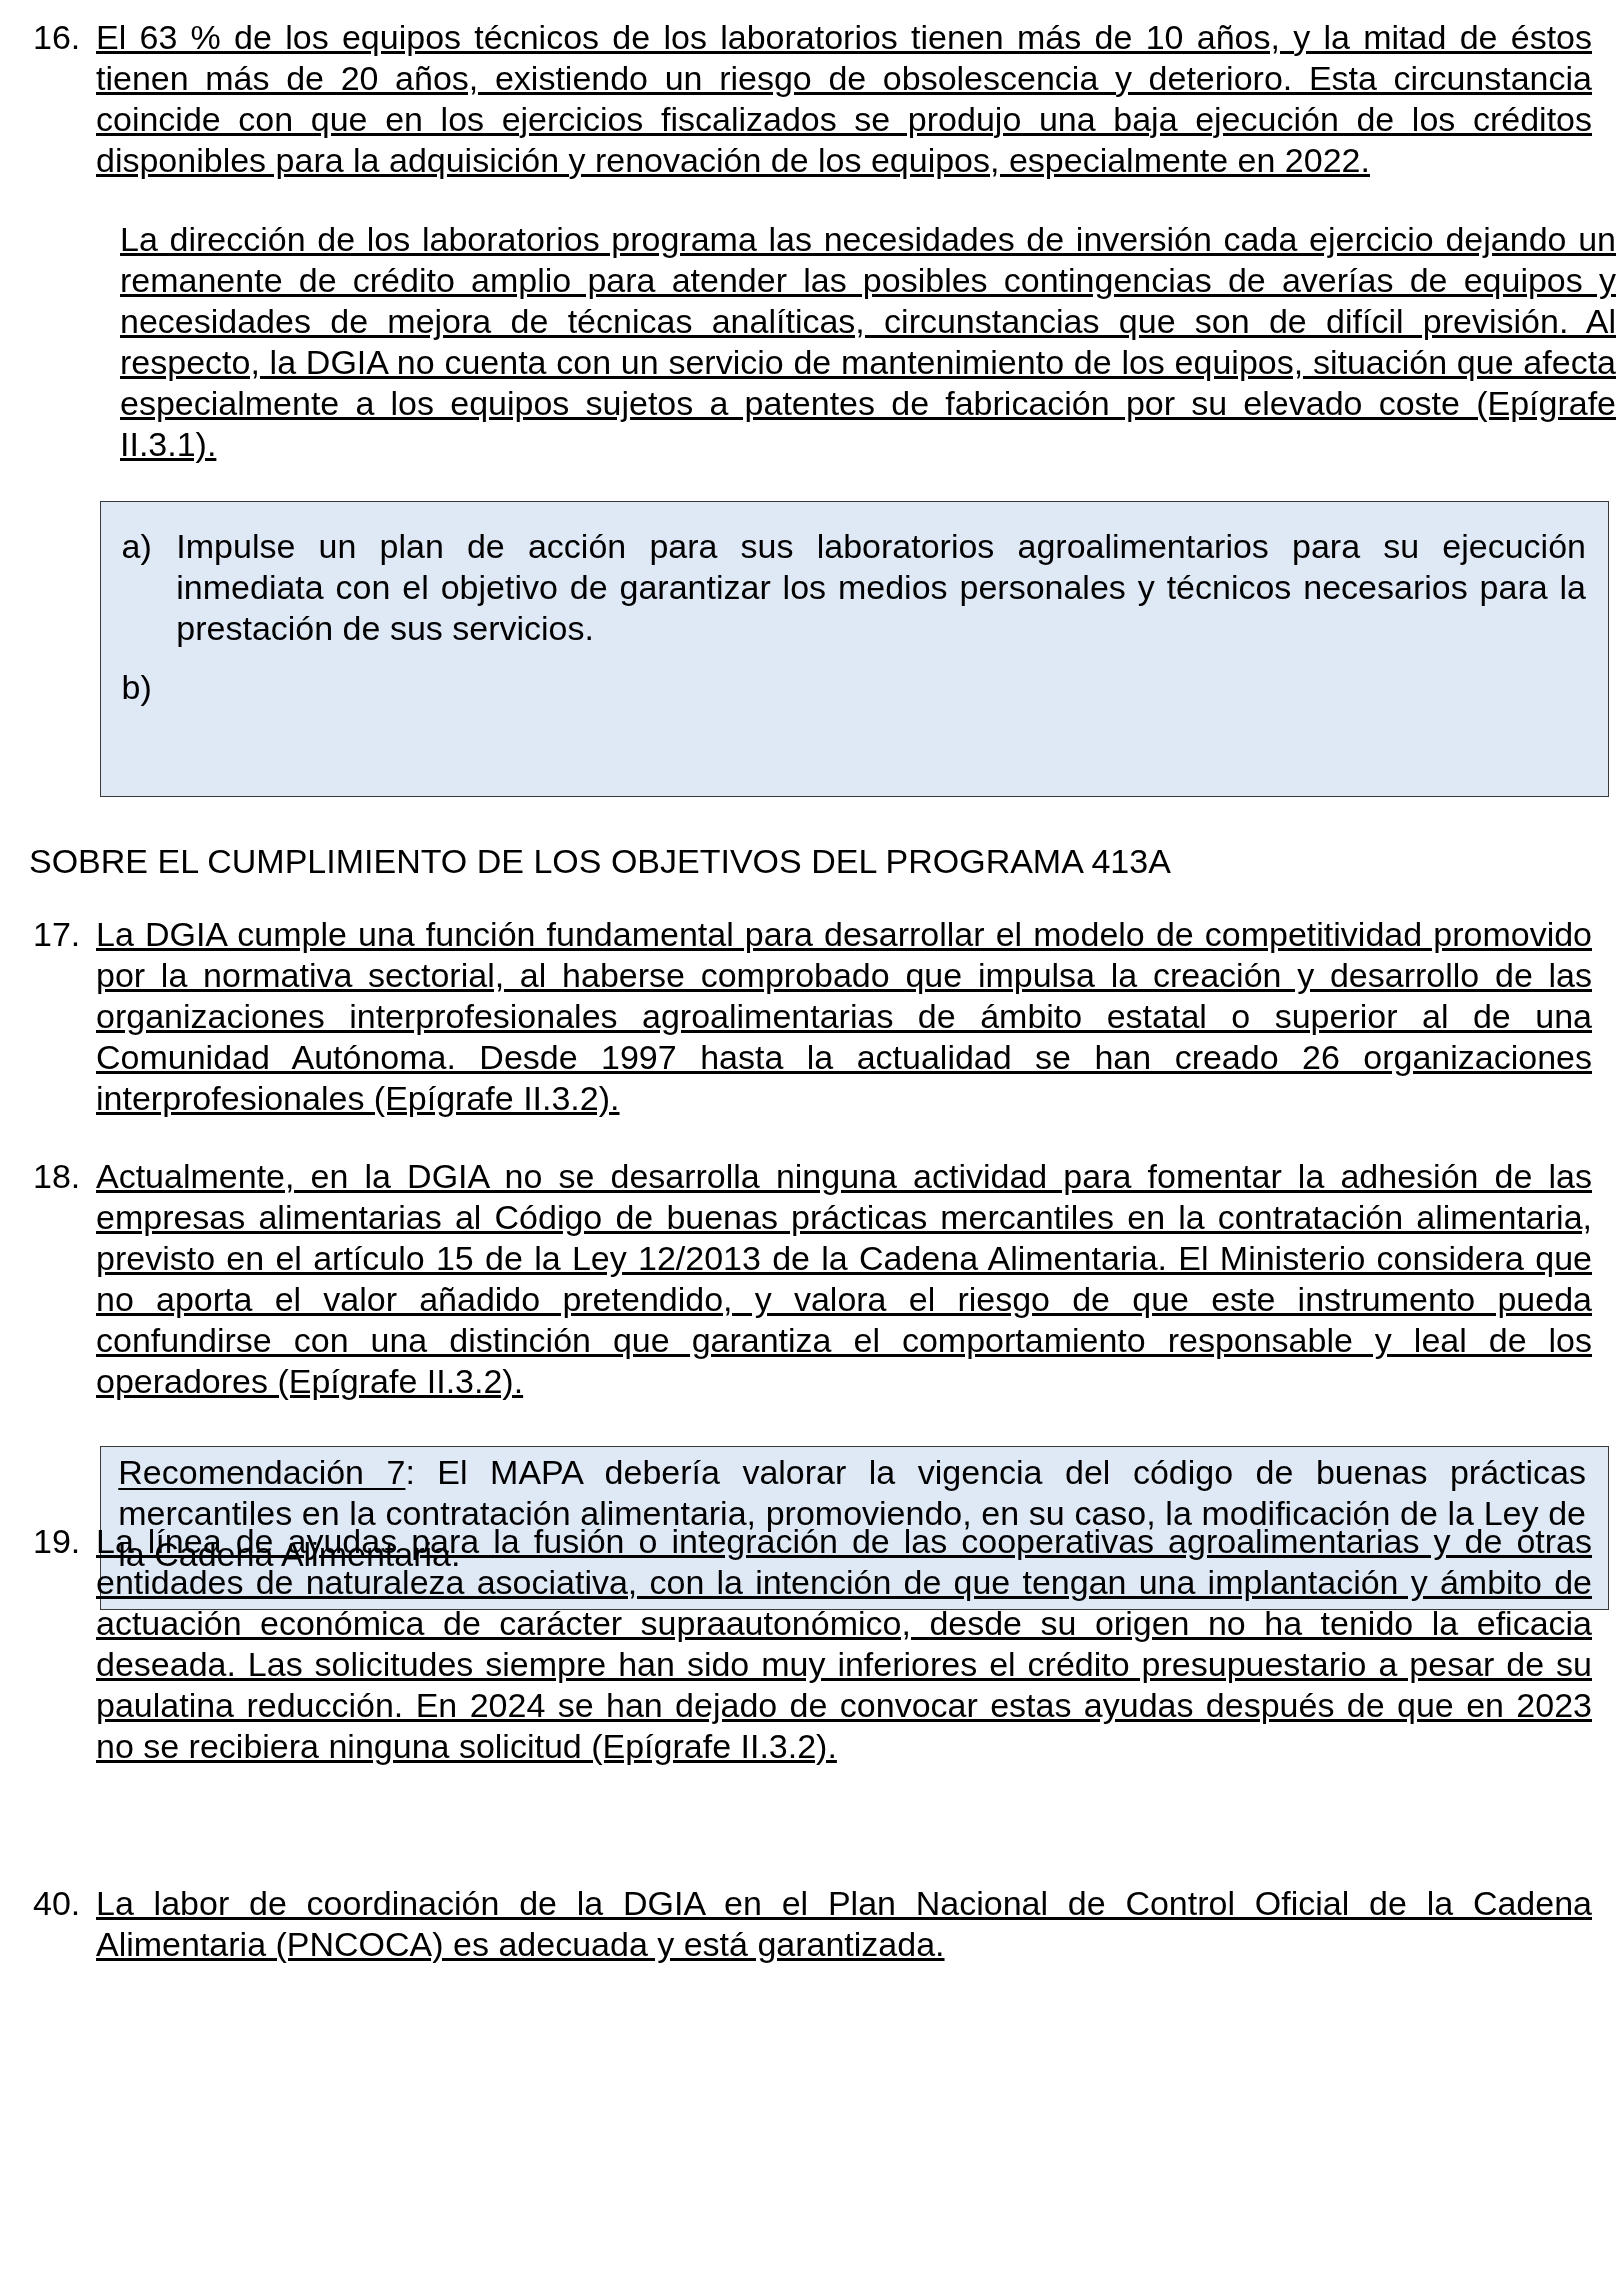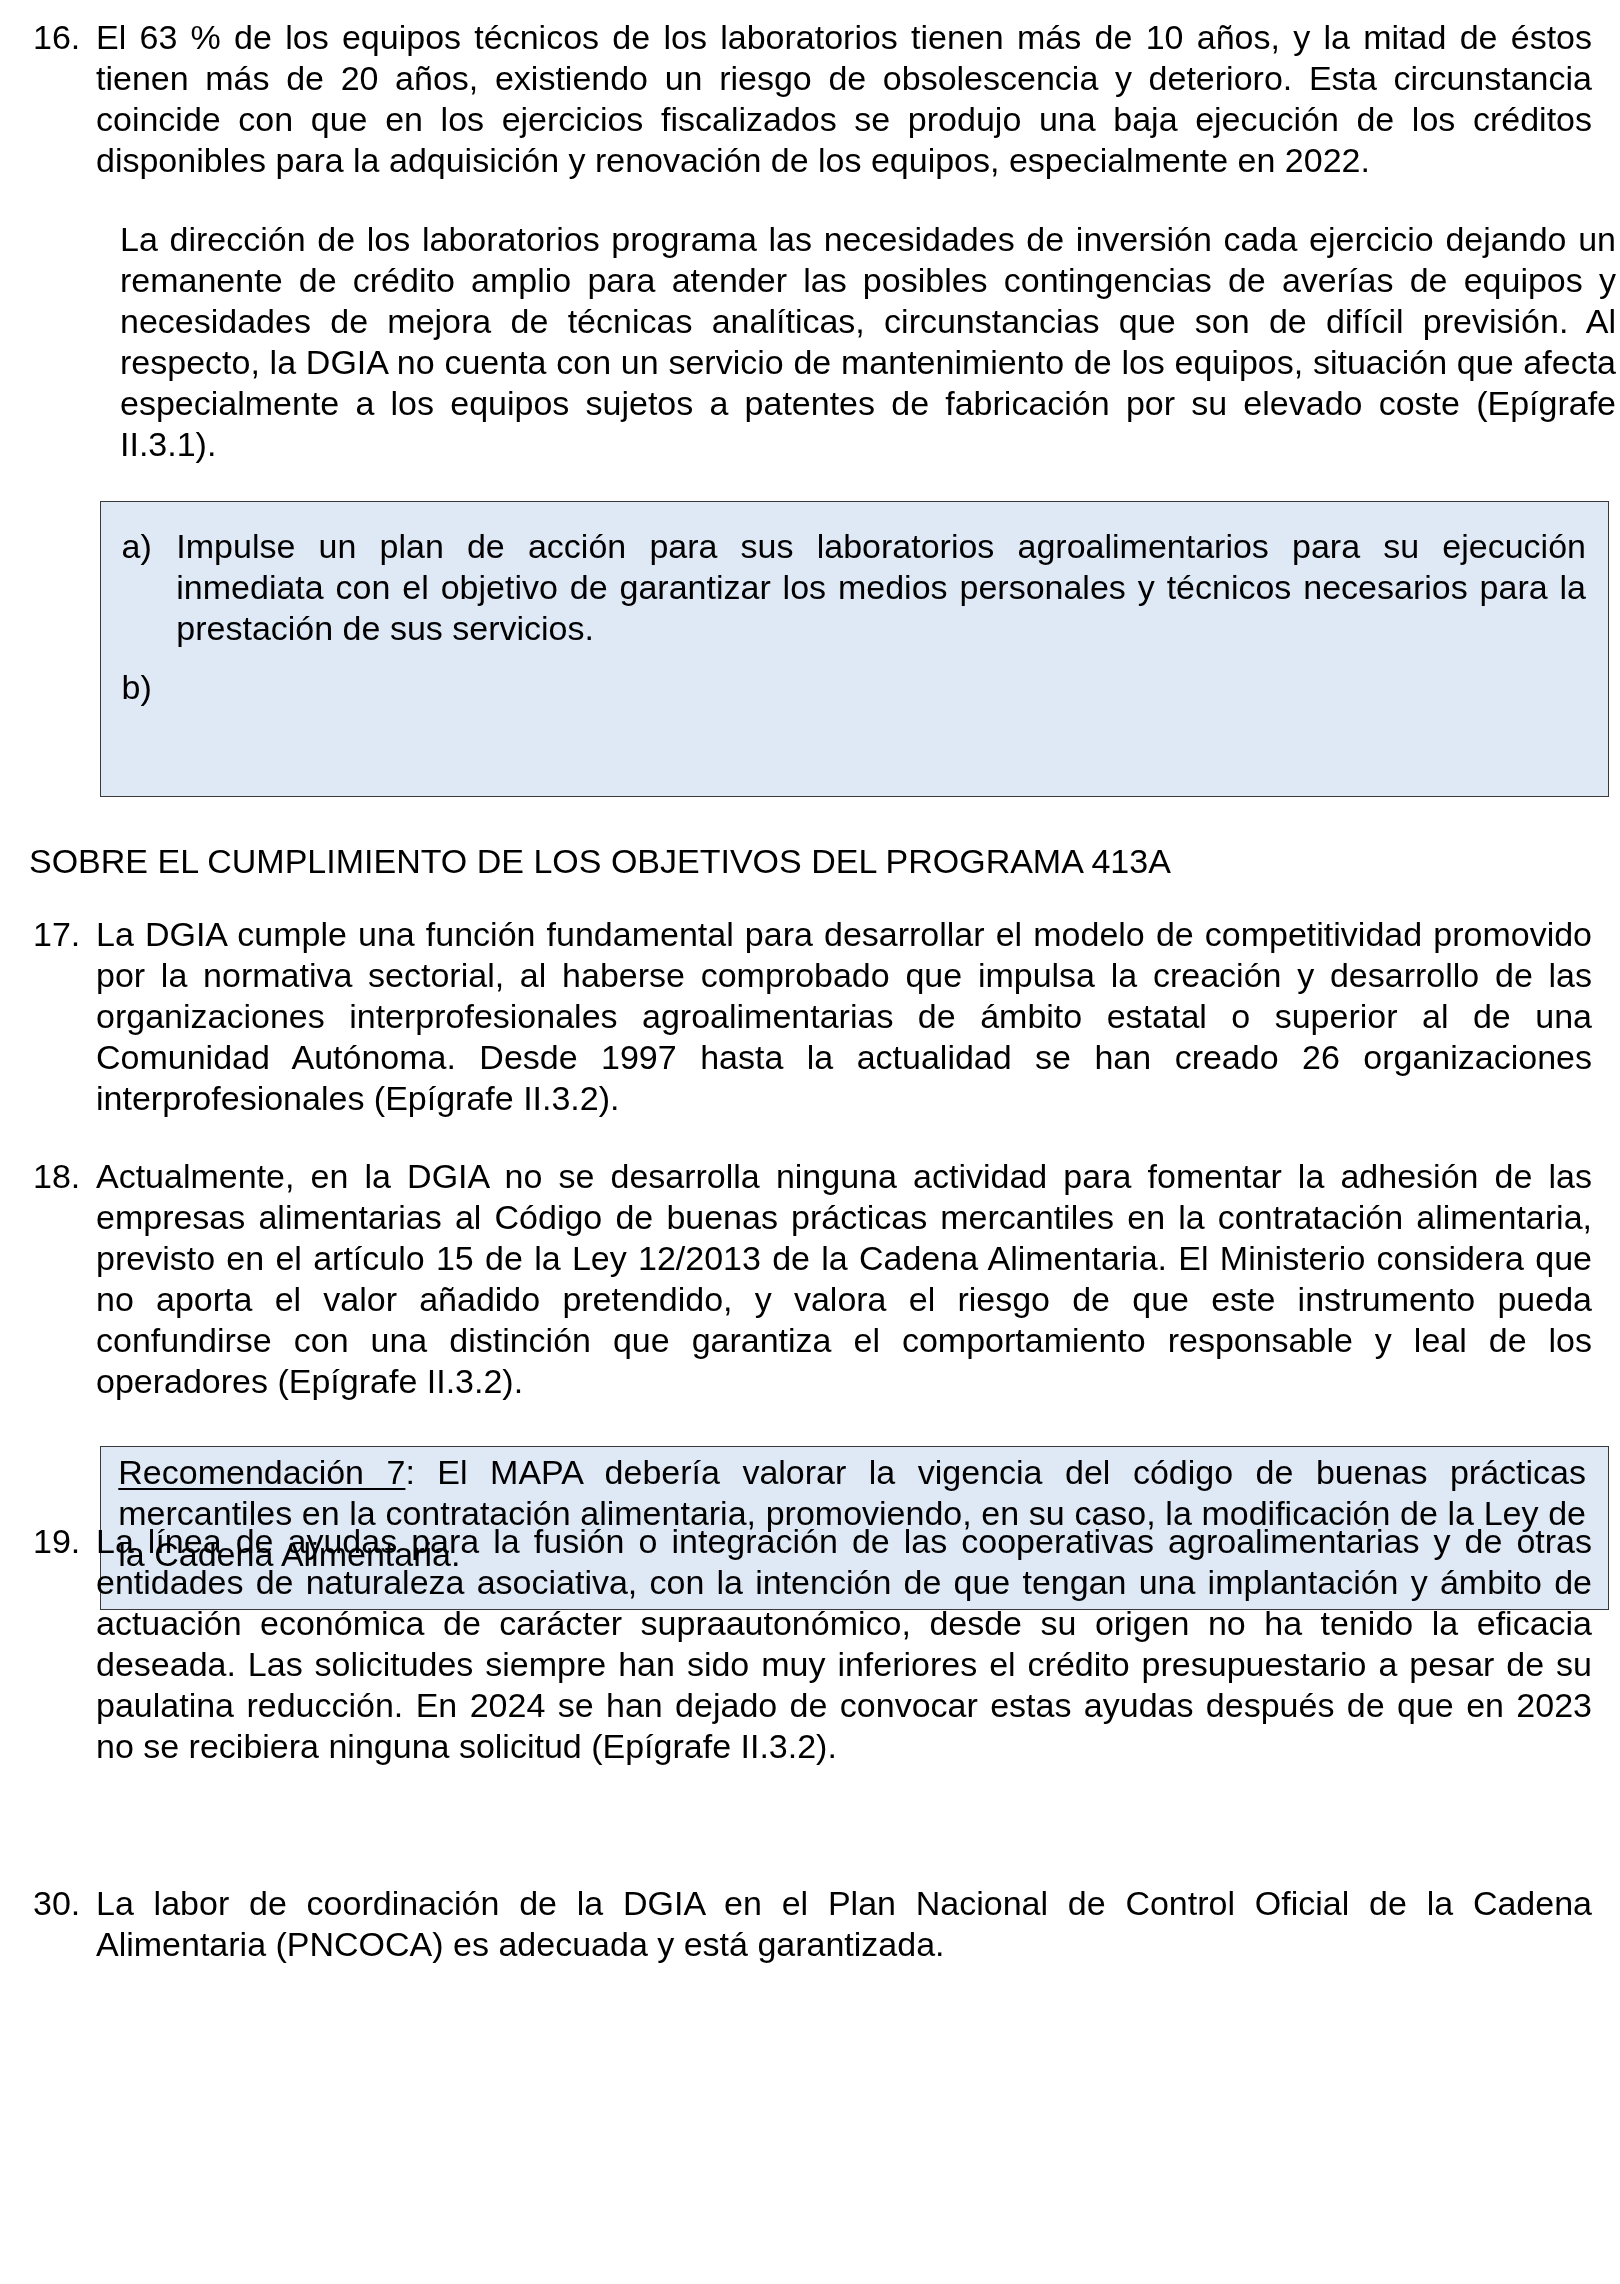--- a/index.html
+++ b/index.html
@@ -14,20 +14,21 @@
     overflow: hidden;
     font-family: "Liberation Sans", sans-serif;
     color: #000000;
     font-size: 34px;
     line-height: 41px;
   }
   .numbered {
     position: absolute;
     left: 0;
     width: 1621px;
+    text-decoration: underline;
   }
   .num {
     position: absolute;
     left: 33px;
     top: 0;
     width: 64px;
     white-space: nowrap;
   }
   .ptext {
     margin-left: 96px;
@@ -107,16 +108,16 @@
 <div class="recbox" style="top:1446px; height:164px;">
   <div class="rec-intro"><span class="rec-label">Recomendación 7</span><span>: El MAPA debería valorar la vigencia del código de buenas prácticas mercantiles en la contratación alimentaria, promoviendo, en su caso, la modificación de la Ley de la Cadena Alimentaria.</span></div>
 </div>
 
 <div class="numbered" style="top:1521px;">
   <span class="num">19.</span>
   <div class="ptext">La línea de ayudas para la fusión o integración de las cooperativas agroalimentarias y de otras entidades de naturaleza asociativa, con la intención de que tengan una implantación y ámbito de actuación económica de carácter supraautonómico, desde su origen no ha tenido la eficacia deseada. Las solicitudes siempre han sido muy inferiores el crédito presupuestario a pesar de su paulatina reducción. En 2024 se han dejado de convocar estas ayudas después de que en 2023 no se recibiera ninguna solicitud (Epígrafe II.3.2).</div>
 </div>
 
 <div class="numbered" style="top:1883px;">
-  <span class="num">30.</span>
+  <span class="num">40.</span>
   <div class="ptext">La labor de coordinación de la DGIA en el Plan Nacional de Control Oficial de la Cadena Alimentaria (PNCOCA) es adecuada y está garantizada.</div>
 </div>
 
 
 </body></html>

